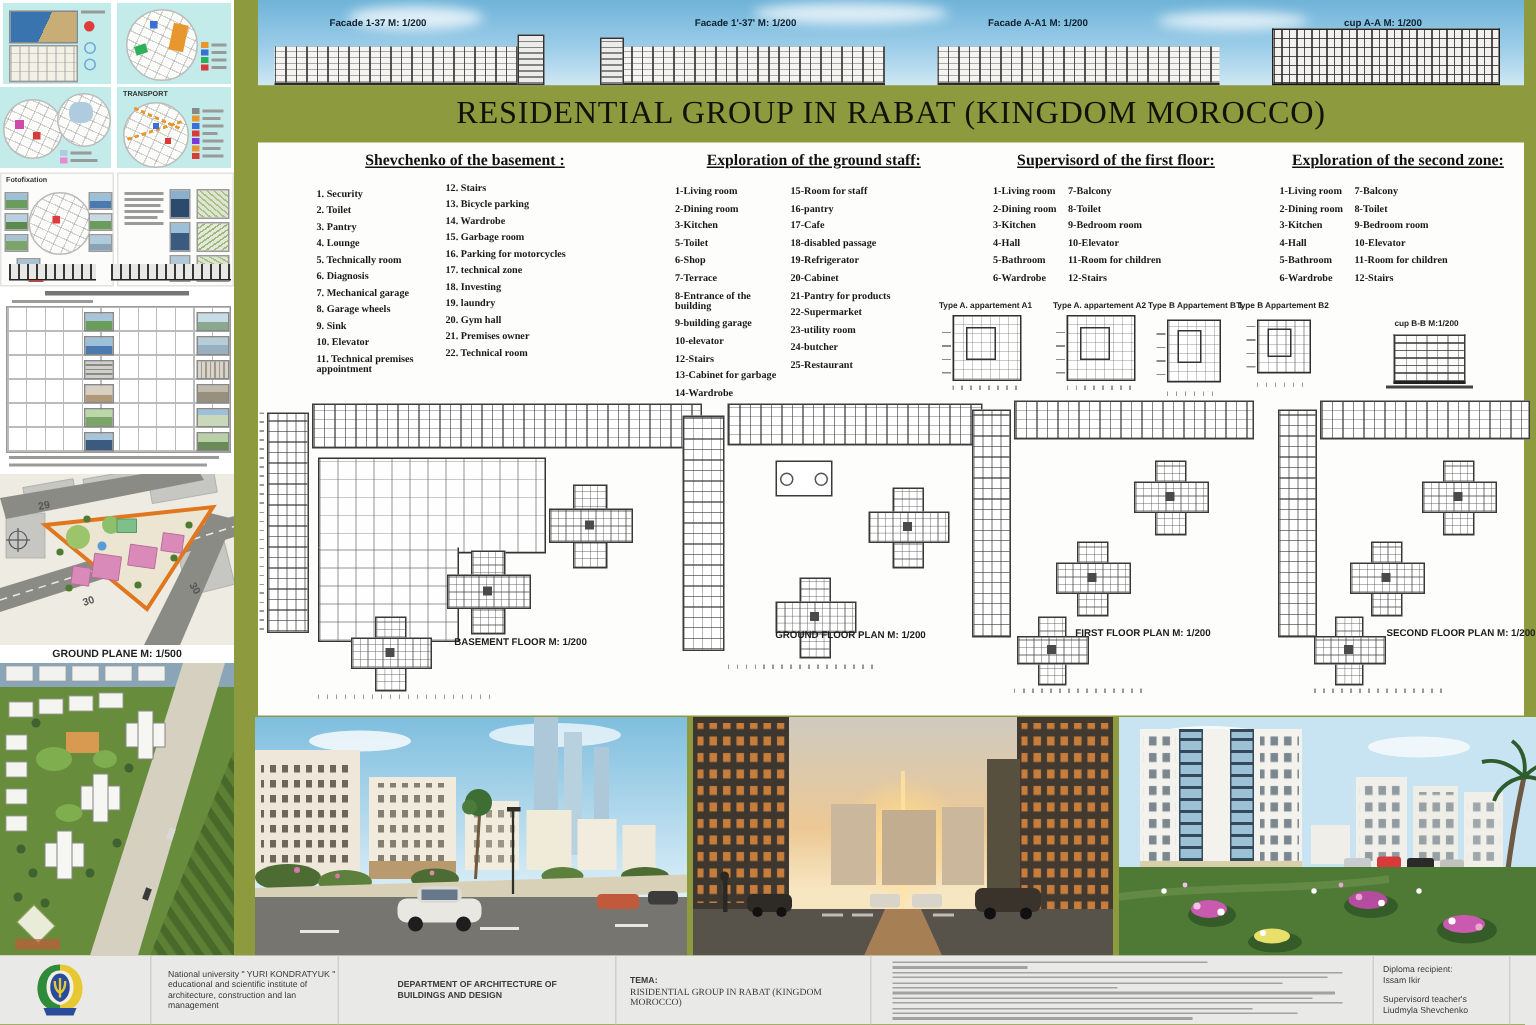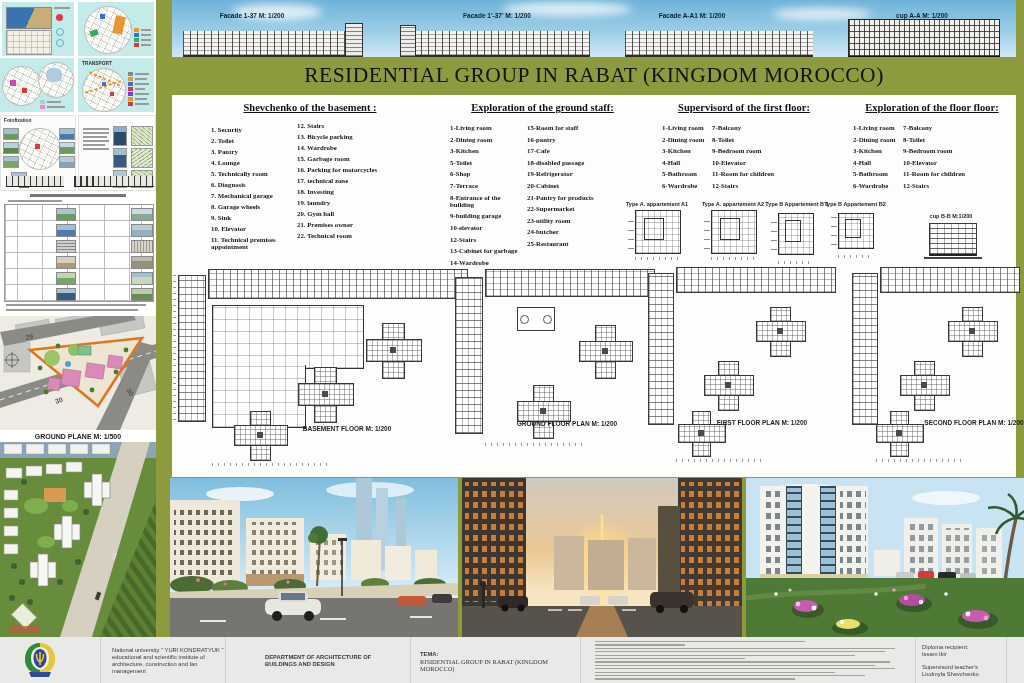--- a/index.html
+++ b/index.html
@@ -201,21 +201,21 @@
     <div class="xcol" style="left:62px;top:22px;width:112px;">
         <div class="li-item">7-Balcony</div>
         <div class="li-item">8-Toilet</div>
         <div class="li-item">9-Bedroom room</div>
         <div class="li-item">10-Elevator</div>
         <div class="li-item">11-Room for children</div>
         <div class="li-item">12-Stairs</div>
       </div>
   </div>
   <div class="xsec sp" style="left:671px;top:7px;width:178px;">
-    <h3>Exploration of the floor floor:</h3>
+    <h3>Exploration of the second zone:</h3>
     <div class="xcol" style="left:10px;top:22px;width:48px;">
         <div class="li-item">1-Living room</div>
         <div class="li-item">2-Dining room</div>
         <div class="li-item">3-Kitchen</div>
         <div class="li-item">4-Hall</div>
         <div class="li-item">5-Bathroom</div>
         <div class="li-item">6-Wardrobe</div>
       </div>
     <div class="xcol" style="left:60px;top:22px;width:112px;">
         <div class="li-item">7-Balcony</div>

